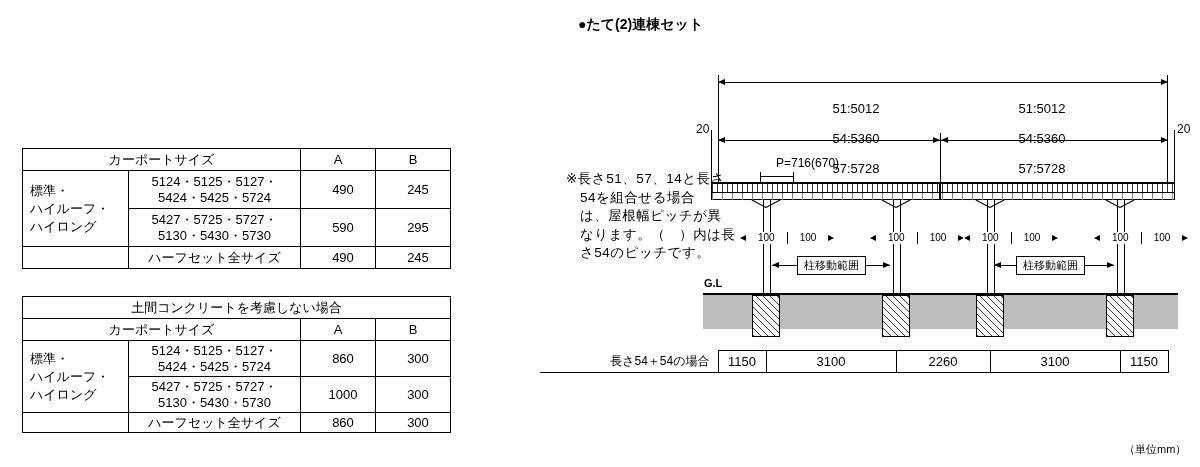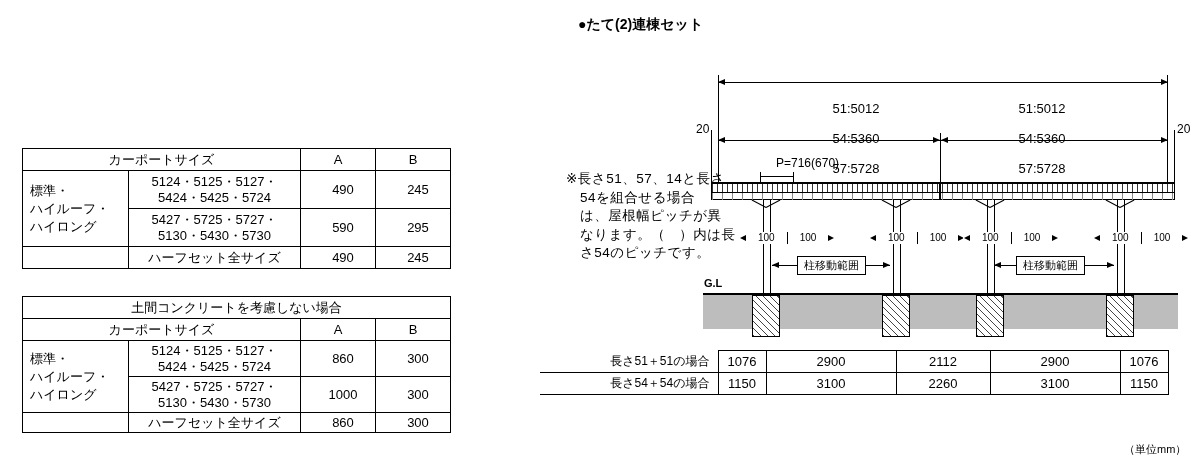--- a/index.html
+++ b/index.html
@@ -249,28 +249,20 @@
   <table class="spantable">
     <colgroup>
         <col style="width:178px">
         <col style="width:48px">
         <col style="width:130px">
         <col style="width:94px">
         <col style="width:130px">
         <col style="width:48px">
       </colgroup>
     <tbody>
-        <tr>
-      <td class="rowlabel">長さ51＋51の場合</td>
-      <td class="val">1076</td>
-      <td class="val">2900</td>
-      <td class="val">2112</td>
-      <td class="val">2900</td>
-      <td class="val">1076</td>
-    </tr>
     <tr>
       <td class="rowlabel">長さ54＋54の場合</td>
       <td class="val">1150</td>
       <td class="val">3100</td>
       <td class="val">2260</td>
       <td class="val">3100</td>
       <td class="val">1150</td>
     </tr>
   </tbody>
     </table>

